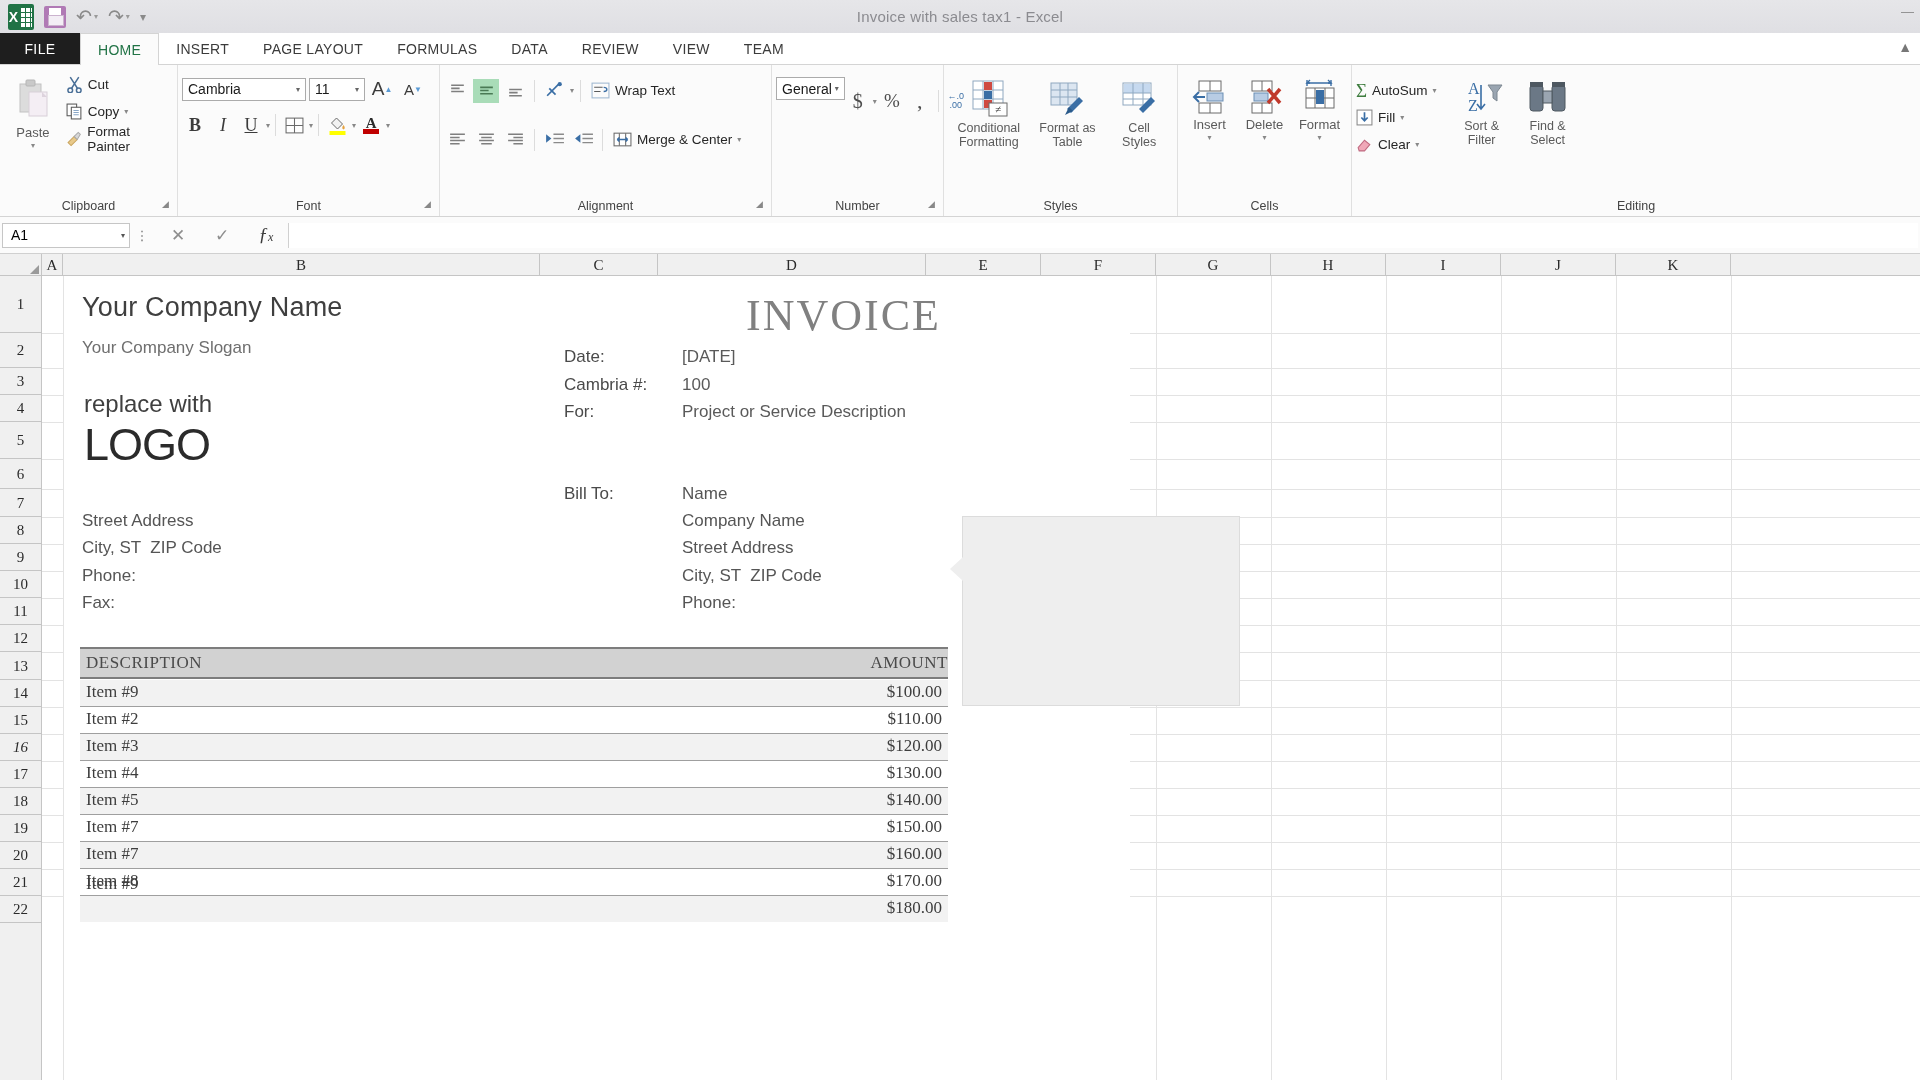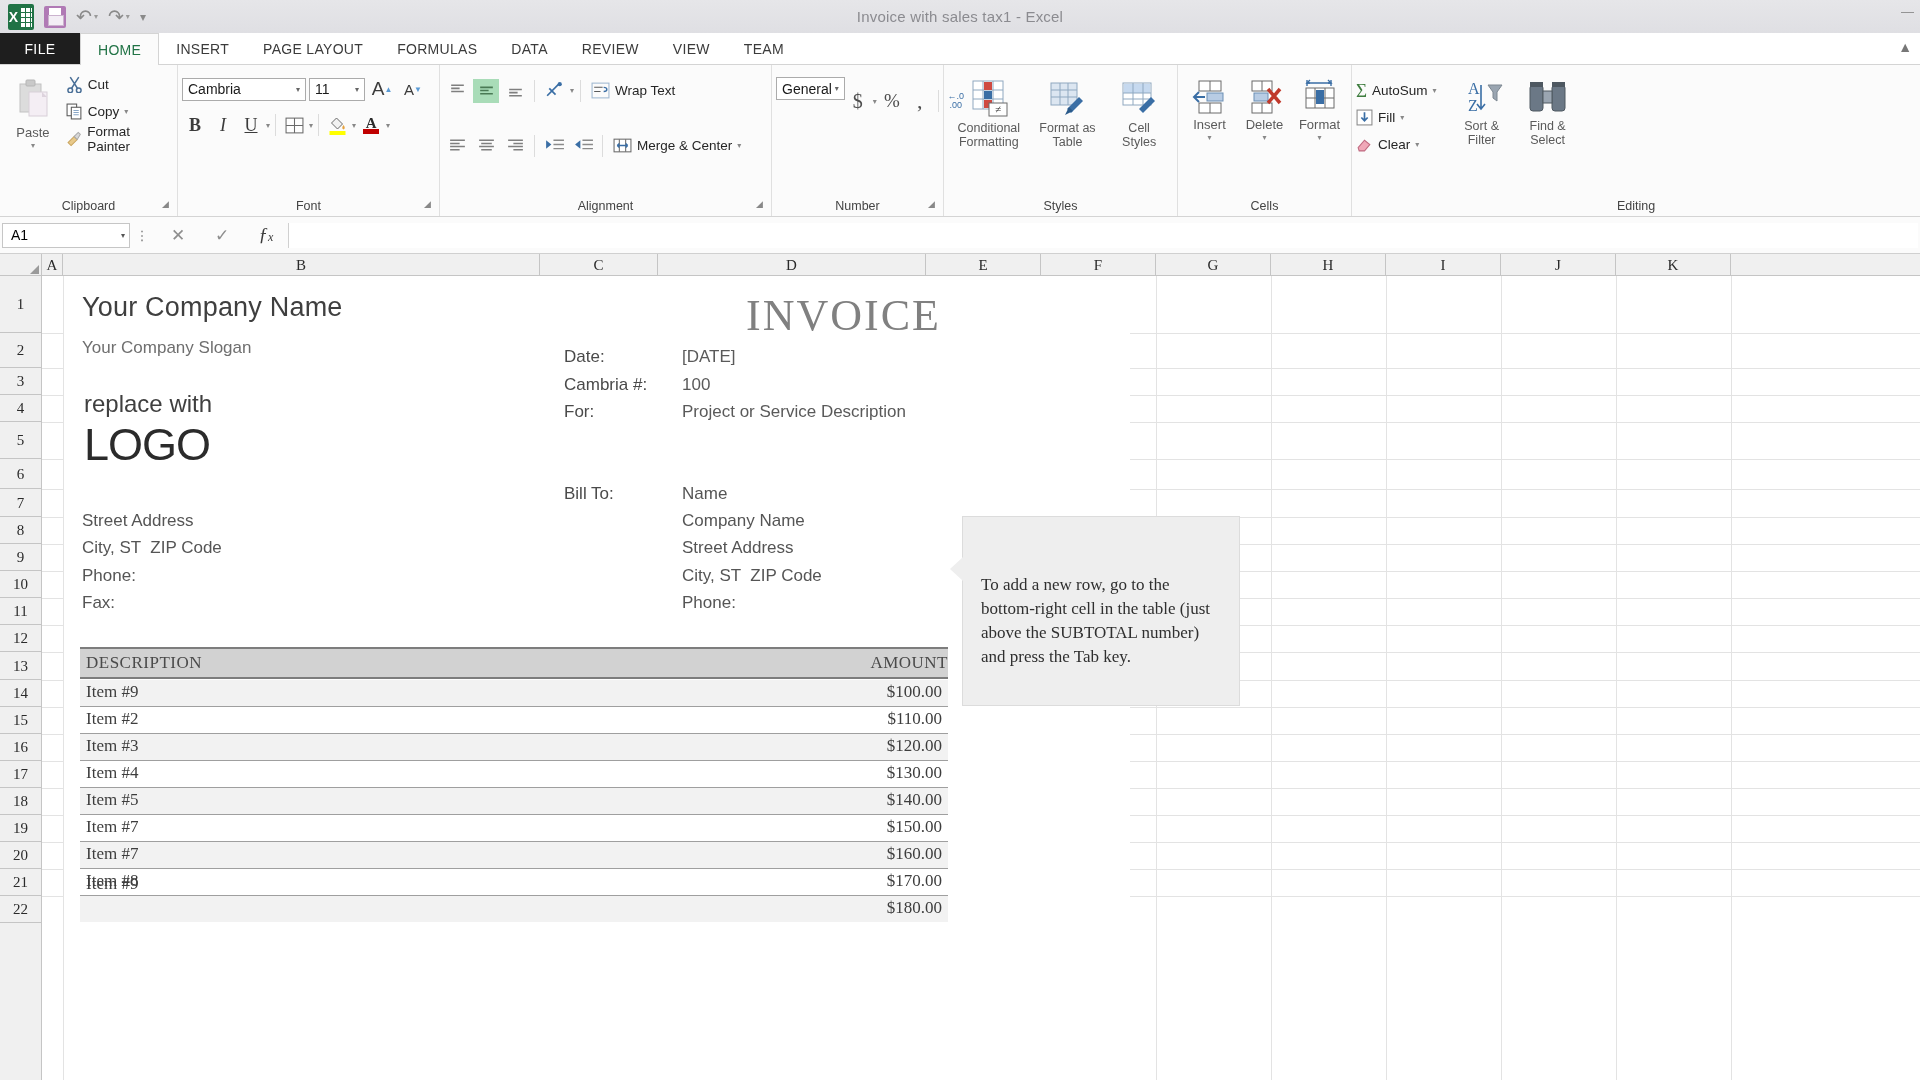--- a/index.html
+++ b/index.html
@@ -324,21 +324,21 @@
         <span class="sep"></span>
         <div class="smallrow" style="margin-left:4px;">
           <svg width="19" height="19" viewBox="0 0 18 18">
             <rect x="1" y="2" width="16" height="14" fill="none" stroke="#9fb8d0"></rect>
             <path d="M3 6h8M3 10h6" stroke="#5a5a5a"></path>
             <path d="M12 10 q3 0 3 -2 t-3 -2" fill="none" stroke="#3a6ea5" stroke-width="1.3"></path>
           </svg>
           <span>Wrap Text</span>
         </div>
       </div>
-      <div style="display:flex;align-items:center;gap:3px;margin-top:28px;">
+      <div style="display:flex;align-items:center;gap:3px;margin-top:22px;">
         <div class="iconbtn">
           <svg width="19" height="19" viewBox="0 0 18 18">
             <path d="M2 4h14M2 7h9M2 10h14M2 13h9" stroke="#7f7f7f" stroke-width="1.4"></path>
           </svg>
         </div>
         <div class="iconbtn">
           <svg width="19" height="19" viewBox="0 0 18 18">
             <path d="M2 4h14M4 7h10M2 10h14M4 13h10" stroke="#7f7f7f" stroke-width="1.4"></path>
           </svg>
         </div>
@@ -584,21 +584,21 @@
       <div class="rh" style="height:30px;line-height:30px;">6</div>
       <div class="rh" style="height:28px;line-height:28px;">7</div>
       <div class="rh" style="height:27px;line-height:27px;">8</div>
       <div class="rh" style="height:27px;line-height:27px;">9</div>
       <div class="rh" style="height:27px;line-height:27px;">10</div>
       <div class="rh" style="height:27px;line-height:27px;">11</div>
       <div class="rh" style="height:27px;line-height:27px;">12</div>
       <div class="rh" style="height:28px;line-height:28px;">13</div>
       <div class="rh" style="height:27px;line-height:27px;">14</div>
       <div class="rh" style="height:27px;line-height:27px;">15</div>
-      <div class="rh" style="height:27px;line-height:27px;">16</div>
+      <div class="rh" style="height:27px;line-height:27px;font-style:italic;">16</div>
       <div class="rh" style="height:27px;line-height:27px;">17</div>
       <div class="rh" style="height:27px;line-height:27px;">18</div>
       <div class="rh" style="height:27px;line-height:27px;">19</div>
       <div class="rh" style="height:27px;line-height:27px;">20</div>
       <div class="rh" style="height:27px;line-height:27px;">21</div>
       <div class="rh" style="height:27px;line-height:27px;">22</div>
     </div>
 
     <div class="sheet" style="height:805px;">
 
@@ -707,17 +707,16 @@
       <div class="cell tbl-cell" style="left:44px;top:595px;">Item #8</div>
       <div class="cell tbl-cell" style="left:900px;top:595px;transform:translateX(-100%);">$170.00</div>
       <div class="rowrule" style="left:38px;top:619px;width:868px;"></div>
 
       <div class="rowband" style="left:38px;top:620px;width:868px;height:26px;"></div>
       <div class="cell tbl-cell" style="left:44px;top:598px;">Item #9</div>
       <div class="cell tbl-cell" style="left:900px;top:622px;transform:translateX(-100%);">$180.00</div>
 
       <div class="callout" style="left:920px;top:240px;width:278px;height:190px;">
         <div class="tail"></div>
-        <div style="padding-top:42px;">To add a new row, go to the bottom-right cell in the table (just above the SUBTOTAL number) and press the Tab key.</div>
       </div>
     </div>
   </div>
 </div>
 
 </body></html>

